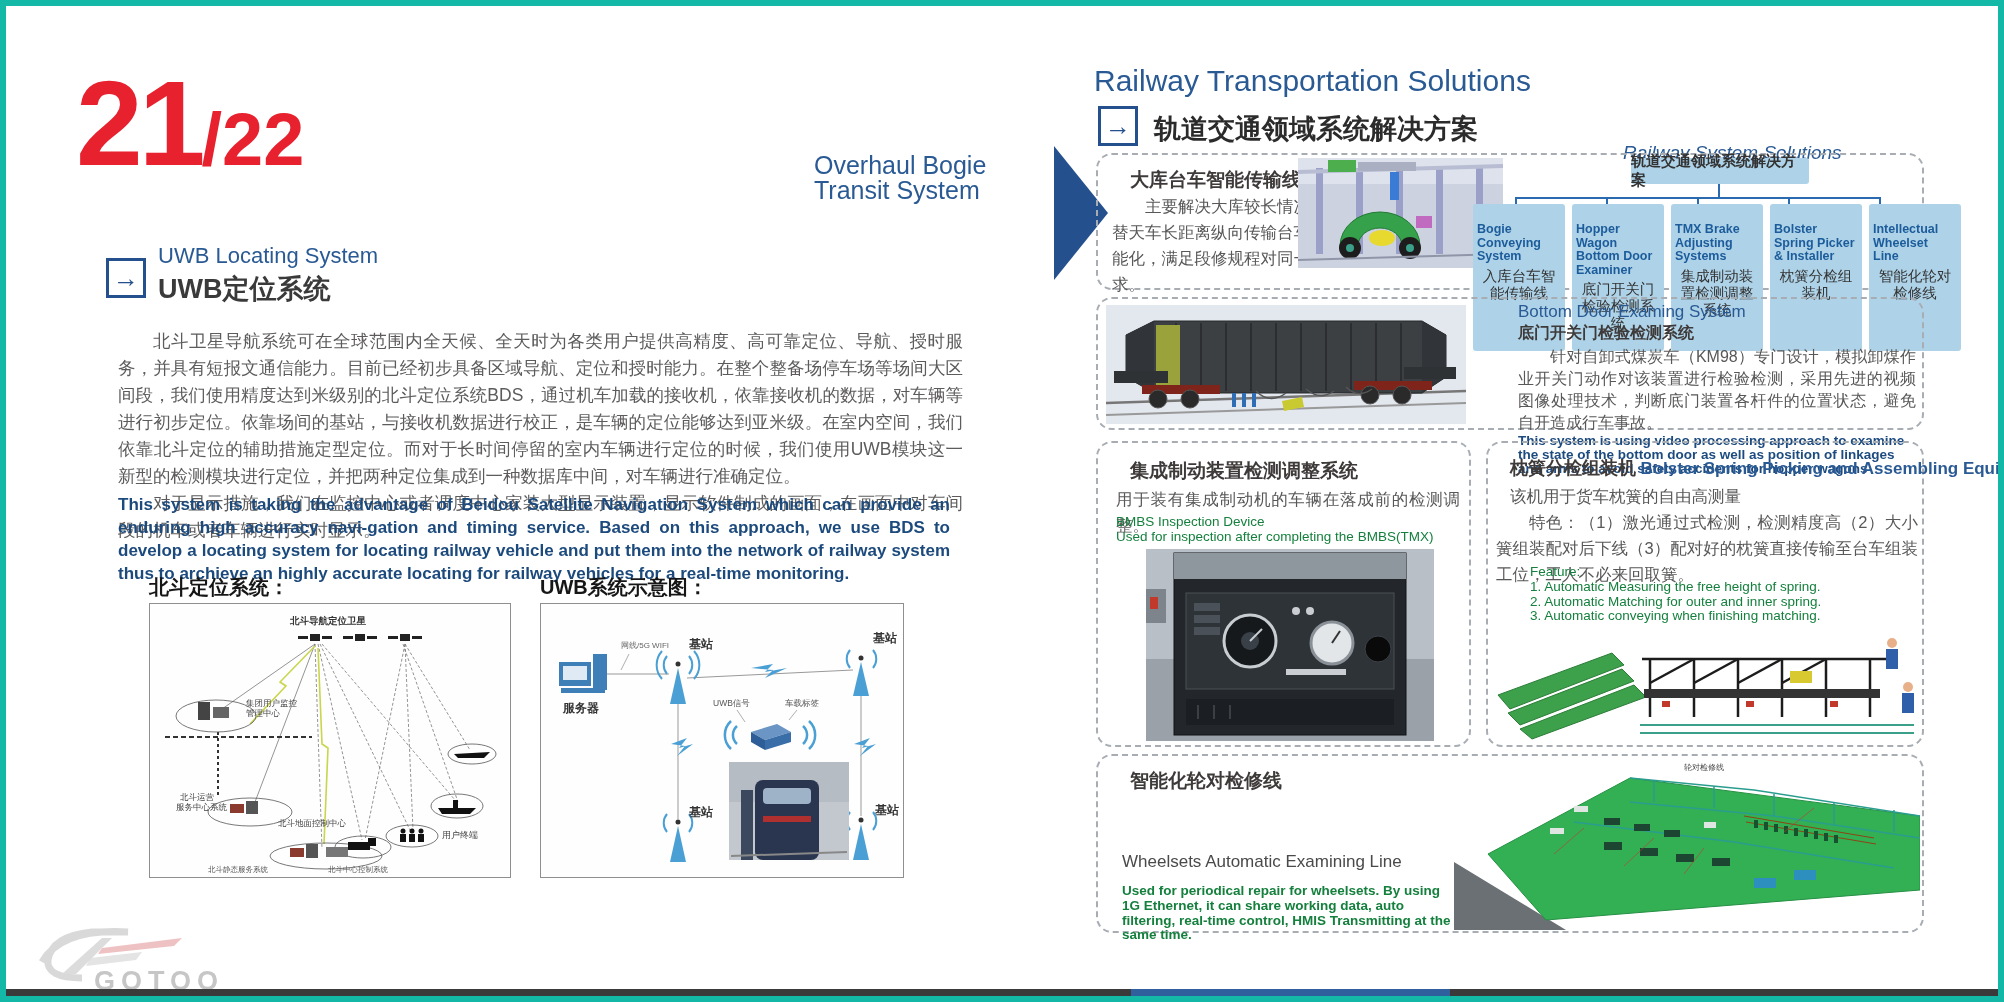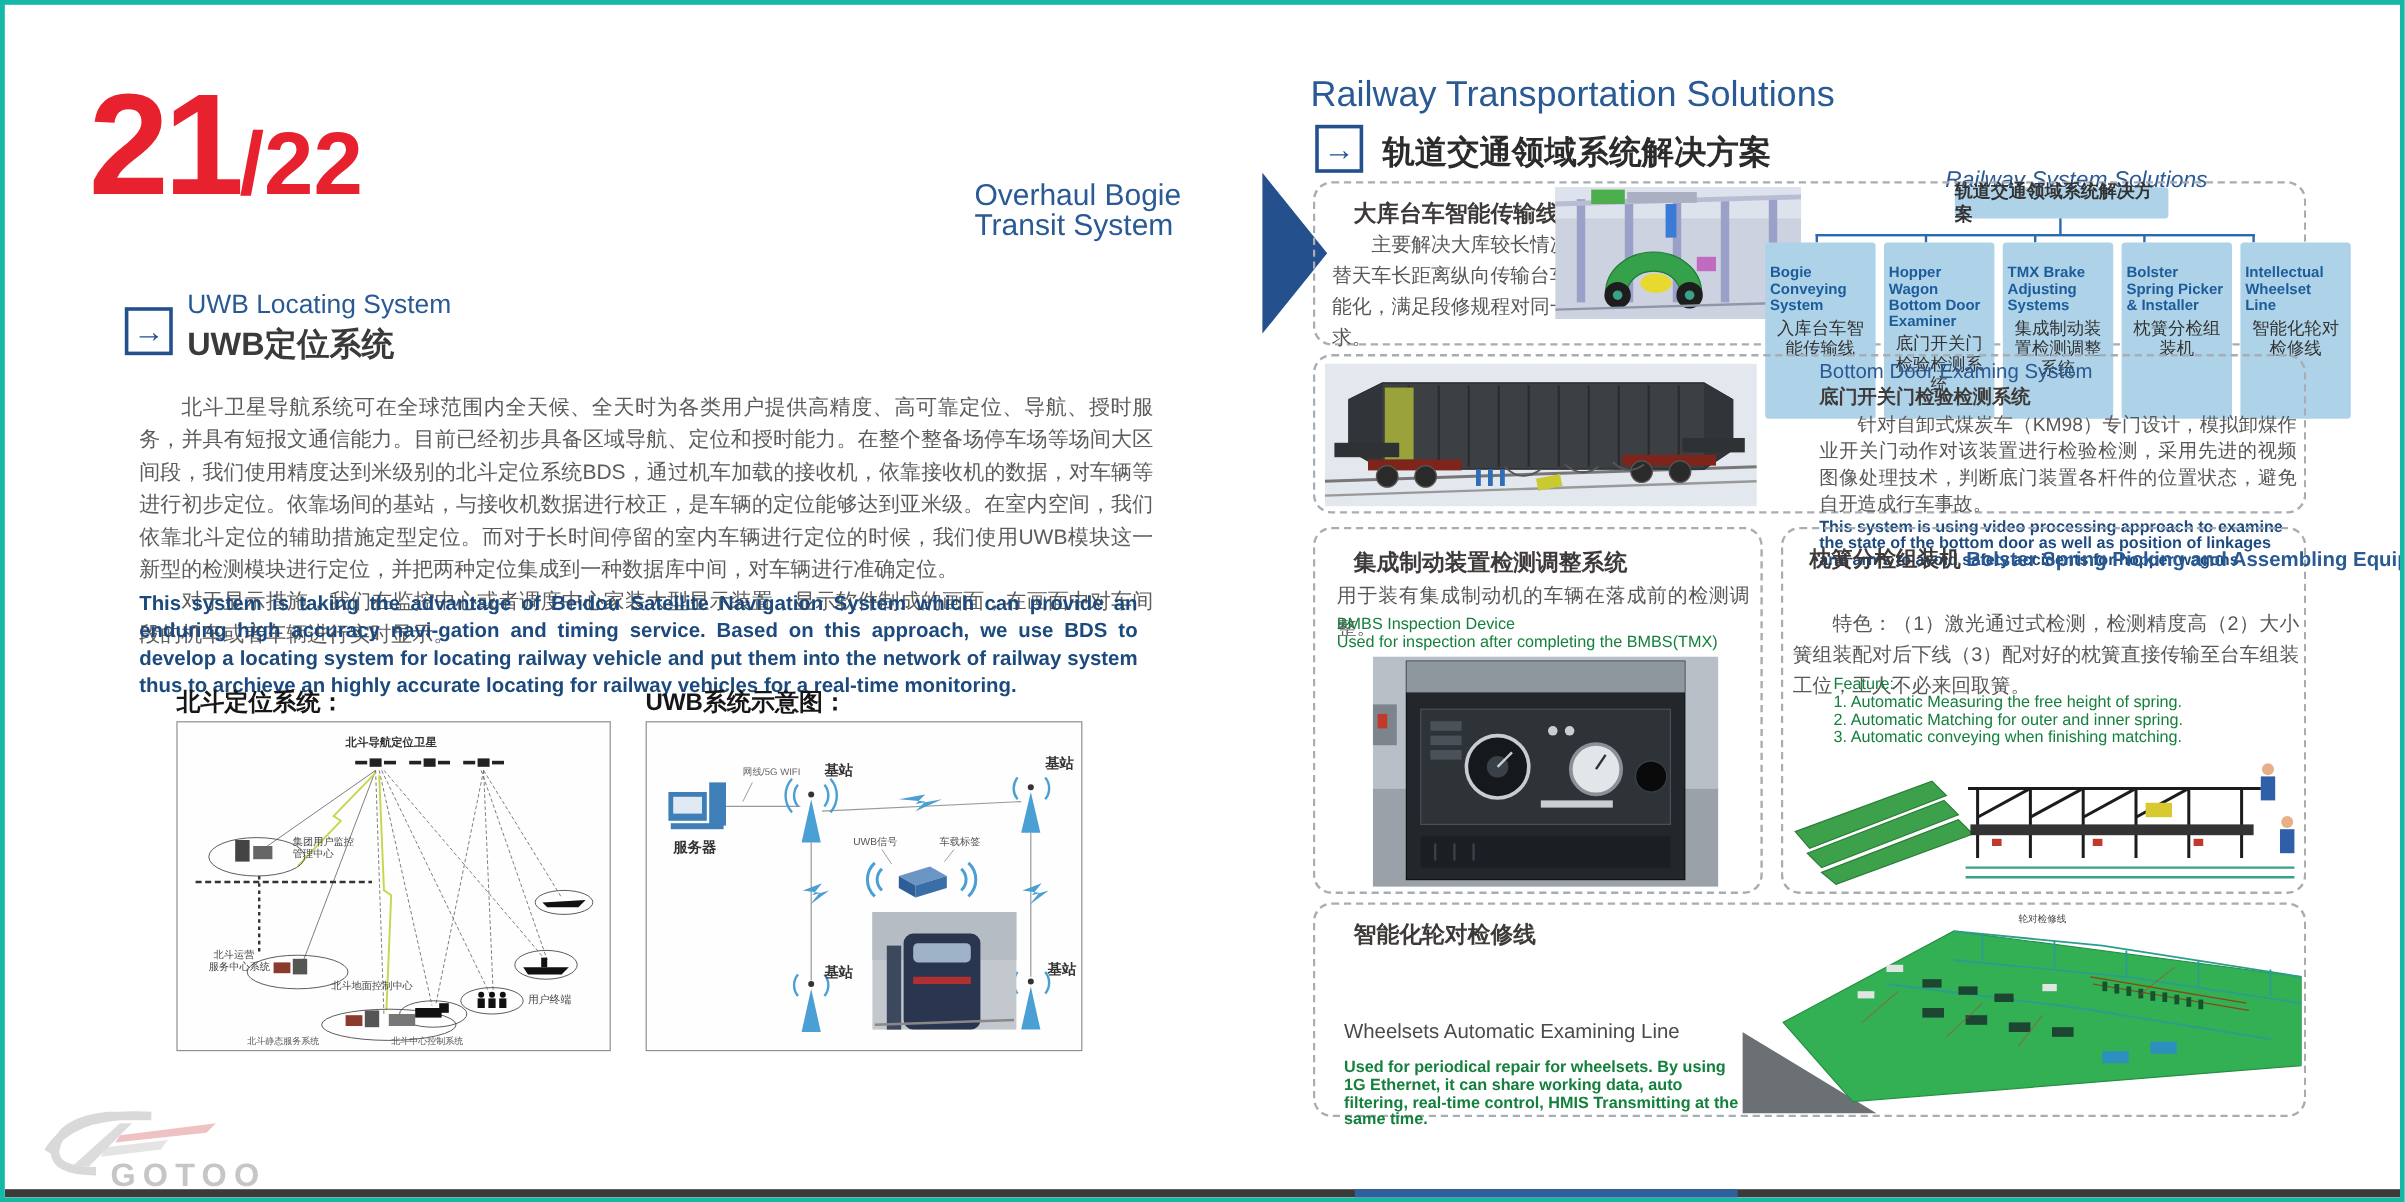--- a/index.html
+++ b/index.html
@@ -1,16 +1,16 @@
 <!DOCTYPE html>
 <html><head>
 <meta charset="utf-8">
 <style>
   html,body{margin:0;padding:0;background:#eee;}
-  #page{position:relative;width:2004px;height:1002px;background:#fff;border:4px solid #14b8a6;
+  #page{position:relative;width:2004px;height:1002px;background:#fff;border:6px solid #14b8a6;
         box-sizing:border-box;overflow:hidden;font-family:"Liberation Sans",sans-serif;color:#333;}
   .abs{position:absolute;}
 
   
   .pagenum{left:70px;top:48px;color:#e8212e;font-weight:700;white-space:nowrap;}
   .pagenum .big{font-size:120px;letter-spacing:-4px;}
   .pagenum .small{font-size:74px;}
 
   
   .arrowbox{width:40px;height:40px;border:3px solid #24508e;display:flex;align-items:center;
@@ -402,20 +402,21 @@
           <rect x="4" y="48" width="8" height="12" fill="#c0392b"></rect>
       </svg>
     </div>
   </div>
 
   <div class="abs dashed-panel" style="left:1480px;top:435px;width:438px;height:306px;">
     <div class="abs" style="left:22px;top:13px;white-space:nowrap;">
       <span style="font-size:18px;font-weight:700;color:#3e3a39;">枕簧分检组装机</span>
       <span style="font-size:17px;color:#2a5a94;font-weight:700;">Bolster Spring Picking and Assembling Equipment</span>
     </div>
+    <div class="abs p-body" style="left:22px;top:40px;width:400px;">该机用于货车枕簧的自由高测量</div>
     <div class="abs p-body" style="left:8px;top:66px;width:422px;text-indent:2em;">特色：（1）激光通过式检测，检测精度高（2）大小簧组装配对后下线（3）配对好的枕簧直接传输至台车组装工位，工人不必来回取簧。</div>
     <div class="abs" style="left:42px;top:122px;">
       <div class="p-small">Feature:</div>
       <div class="p-small">1. Automatic Measuring the free height of spring.</div>
       <div class="p-small">2. Automatic Matching for outer and inner spring.</div>
       <div class="p-small">3. Automatic conveying when finishing matching.</div>
     </div>
     <div class="abs" style="left:6px;top:182px;">
       <svg width="426" height="118" viewBox="0 0 426 118">
         <g fill="#3da04b" stroke="#2b7d38">

